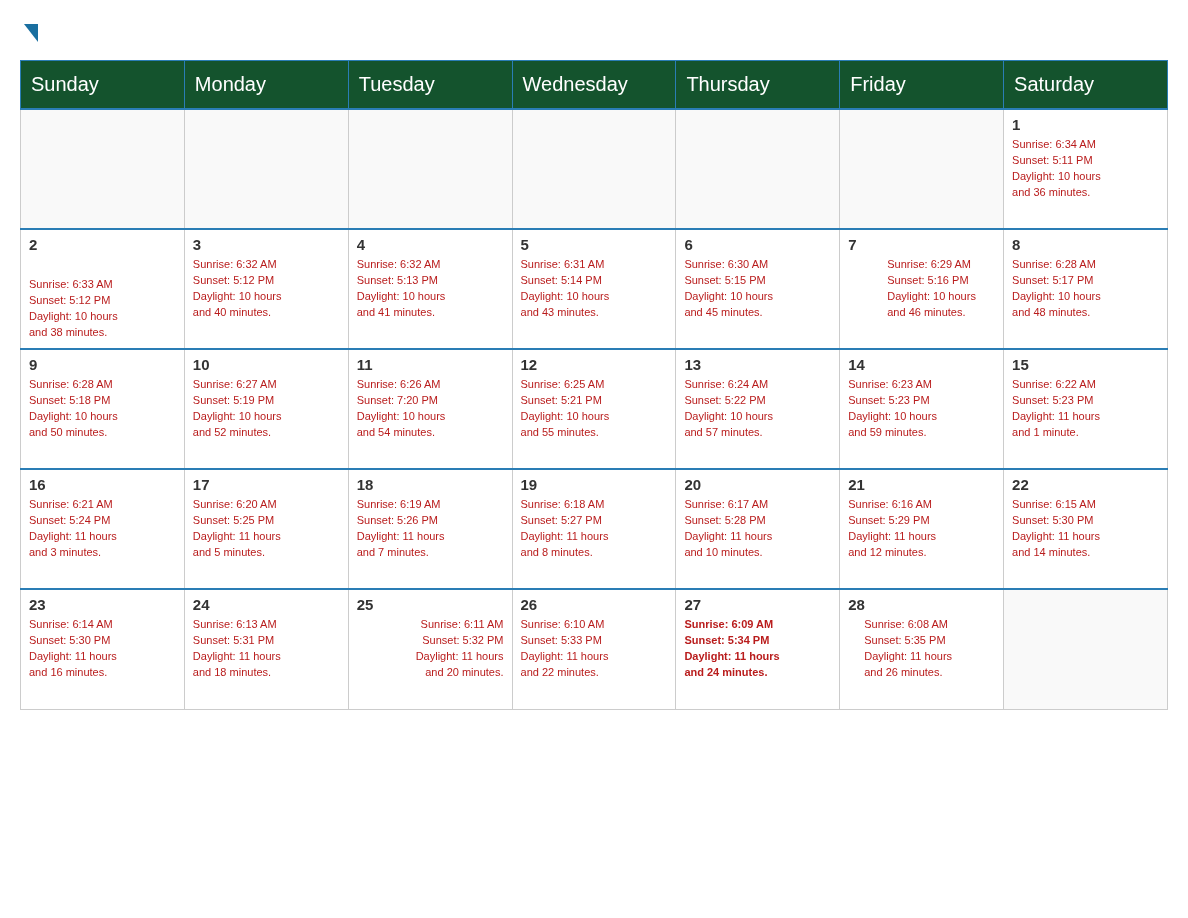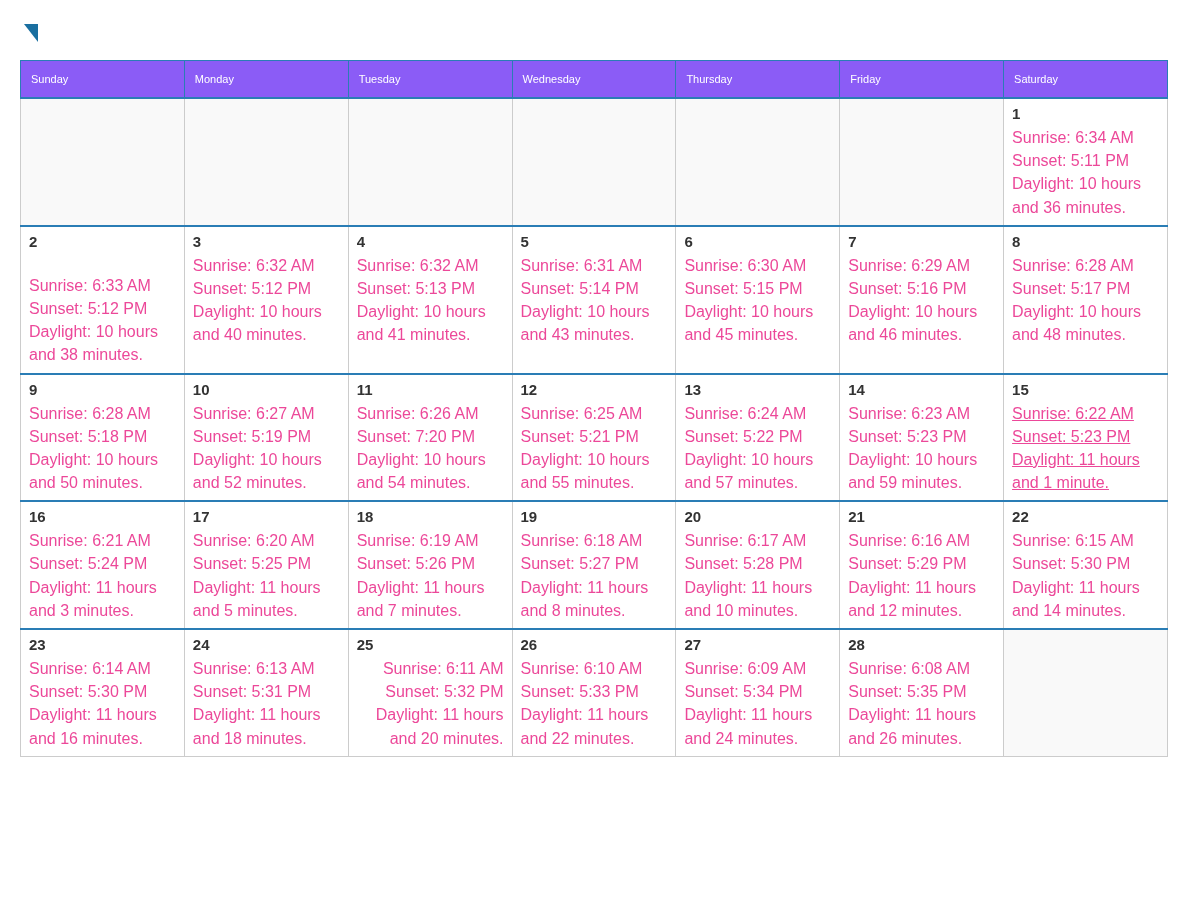--- a/index.html
+++ b/index.html
@@ -57,23 +57,23 @@
     .location {
       font-size: 20px;
       color: #333;
       margin-top: 4px;
     }
     .calendar {
       width: 100%;
       border-collapse: collapse;
     }
     .calendar thead tr th {
-      background-color: #8b5cf6;
+      background-color: #14532d;
       color: #fff;
-      font-size: 11px;
+      font-size: 20px;
       font-weight: normal;
       padding: 12px 10px;
       text-align: left;
       border: 1px solid #2a7db5;
     }
     .calendar tbody tr td {
       border: 1px solid #ccc;
       vertical-align: top;
       padding: 6px 8px;
       width: 14.28%;
@@ -86,22 +86,22 @@
       background: #f9f9f9;
     }
     .day-number {
       font-size: 15px;
       font-weight: bold;
       color: #333;
       display: block;
       margin-bottom: 4px;
     }
     .day-info {
-      font-size: 16px;
-      color: #ec4899;
+      font-size: 11px;
+      color: #b91c1c;
       line-height: 1.45;
     }
     .calendar tbody tr {
       border-top: 2px solid #2a7db5;
     }
   </style>
 </head>
 <body>
 
 <div class="header">
@@ -177,21 +177,21 @@
         </td>
         <td>
           <span class="day-number">6</span>
           <div class="day-info" style="white-space: pre-line;">Sunrise: 6:30 AM
 Sunset: 5:15 PM
 Daylight: 10 hours
 and 45 minutes.</div>
         </td>
         <td>
           <span class="day-number">7</span>
-          <div class="day-info" style="white-space: pre-line;">Sunrise: 6:29 AM
+          <div class="day-info" style="white-space: pre-line; margin-left: 39px;">Sunrise: 6:29 AM
 Sunset: 5:16 PM
 Daylight: 10 hours
 and 46 minutes.</div>
         </td>
         <td>
           <span class="day-number">8</span>
           <div class="day-info" style="white-space: pre-line;">Sunrise: 6:28 AM
 Sunset: 5:17 PM
 Daylight: 10 hours
 and 48 minutes.</div>
@@ -235,21 +235,21 @@
         </td>
         <td>
           <span class="day-number">14</span>
           <div class="day-info" style="white-space: pre-line;">Sunrise: 6:23 AM
 Sunset: 5:23 PM
 Daylight: 10 hours
 and 59 minutes.</div>
         </td>
         <td>
           <span class="day-number">15</span>
-          <div class="day-info" style="white-space: pre-line; text-decoration: underline;">Sunrise: 6:22 AM
+          <div class="day-info" style="white-space: pre-line;">Sunrise: 6:22 AM
 Sunset: 5:23 PM
 Daylight: 11 hours
 and 1 minute.</div>
         </td>
       </tr>
       <tr>
         <td>
           <span class="day-number">16</span>
           <div class="day-info" style="white-space: pre-line;">Sunrise: 6:21 AM
 Sunset: 5:24 PM
@@ -323,28 +323,28 @@
         </td>
         <td>
           <span class="day-number">26</span>
           <div class="day-info" style="white-space: pre-line;">Sunrise: 6:10 AM
 Sunset: 5:33 PM
 Daylight: 11 hours
 and 22 minutes.</div>
         </td>
         <td>
           <span class="day-number">27</span>
-          <div class="day-info" style="white-space: pre-line;">Sunrise: 6:09 AM
+          <div class="day-info" style="white-space: pre-line; font-weight: bold;">Sunrise: 6:09 AM
 Sunset: 5:34 PM
 Daylight: 11 hours
 and 24 minutes.</div>
         </td>
         <td>
           <span class="day-number">28</span>
-          <div class="day-info" style="white-space: pre-line;">Sunrise: 6:08 AM
+          <div class="day-info" style="white-space: pre-line; margin-left: 16px;">Sunrise: 6:08 AM
 Sunset: 5:35 PM
 Daylight: 11 hours
 and 26 minutes.</div>
         </td>
         <td class="empty"></td>
       </tr>
     </tbody>
 </table>
 
 </body></html>

